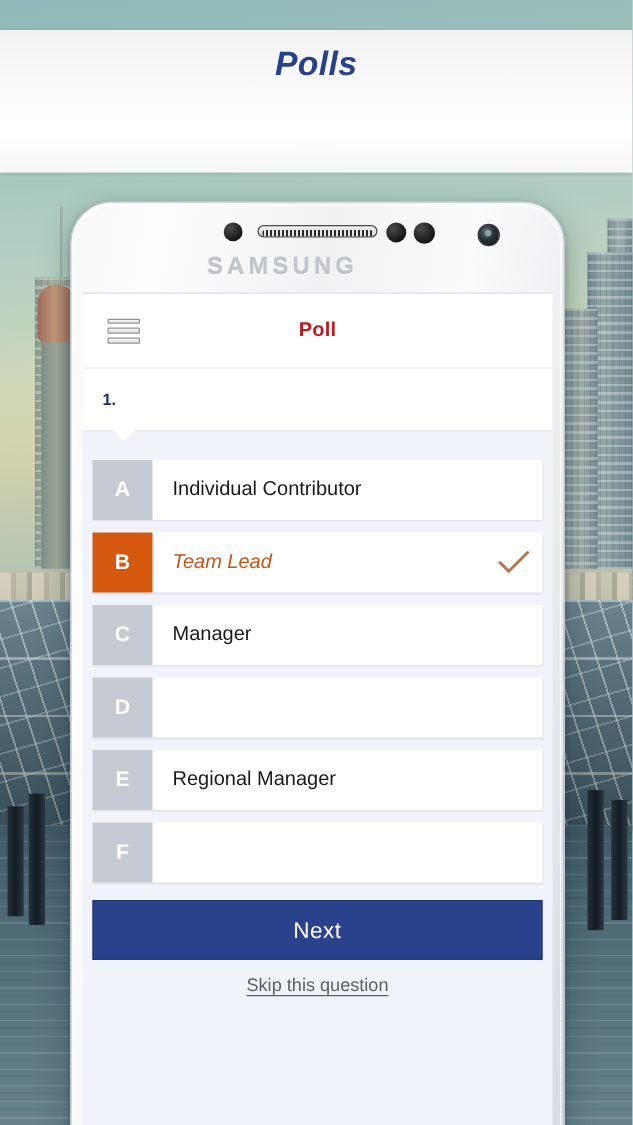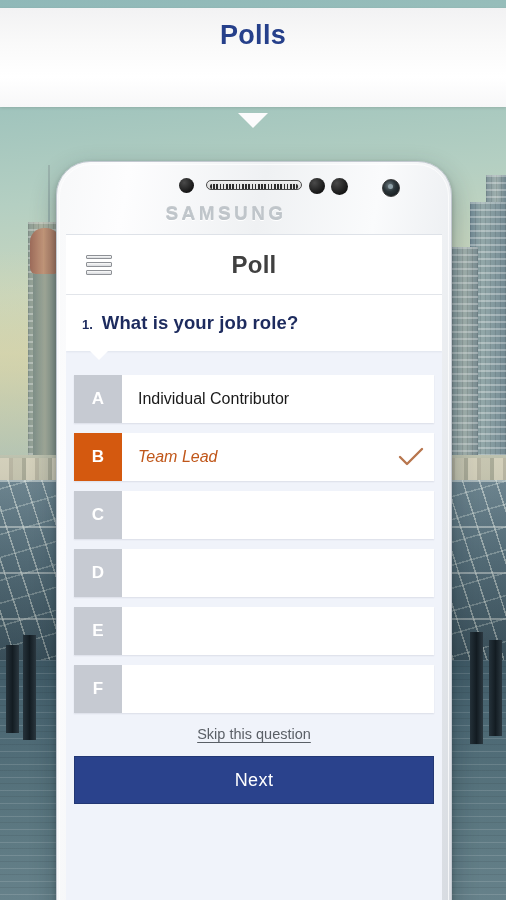--- a/index.html
+++ b/index.html
@@ -80,24 +80,25 @@
     background:repeating-linear-gradient(180deg,rgba(255,255,255,.13) 0 1px,rgba(0,0,0,0) 1px 6px,rgba(0,0,0,.07) 6px 7px,rgba(0,0,0,0) 7px 13px);
   }
   .piling { position:absolute; width:13px; background:linear-gradient(90deg,#25323A,#131C22,#2B3840); }
   .p1 { left:23px; top:635px; height:105px; }
   .p2 { left:6px;  top:645px; height:88px;  }
   .p3 { left:470px;top:632px; height:112px; }
   .p4 { left:489px;top:640px; height:96px;  }
 
   
   #banner {
-    position:absolute; left:0; top:8px; width:506px; height:99px;
+    position:absolute; left:0; top:24px; width:506px; height:114px;
     background:linear-gradient(180deg,#F2F2F3 0%,#FAFAFA 38%,#FFFFFF 70%,#F7F7F8 100%);
     z-index:6;
     box-shadow:0 1px 3px rgba(0,0,0,.12);
+    font-style:italic;
   }
   #banner-title {
     text-align:center; color:#26408B; font-size:27px; font-weight:bold;
     letter-spacing:.3px; padding-top:14px; line-height:1;
   }
   #banner-sub {
     text-align:center; color:#3A3A3A; font-size:17.5px; padding-top:14px;
     letter-spacing:.1px;
   }
   #banner-notch {
@@ -164,22 +165,22 @@
     position:absolute; left:20px; top:50%; transform:translateY(-50%);
     width:26px; height:22px; display:flex; flex-direction:column; justify-content:space-between;
     padding:1px 0;
   }
   #menu-btn span {
     display:block; height:4.5px; border-radius:1px;
     background:linear-gradient(180deg,#FAFAFA,#D9DBDE);
     border:1px solid #8E9196;
   }
   #app-title {
-    width:100%; text-align:center; font-size:24px; font-weight:bold;
-    color:#404040; letter-spacing:.2px;
+    width:100%; text-align:center; font-size:16px; font-weight:bold;
+    color:#b91c1c; letter-spacing:.2px;
   }
 
   #question-card {
     background:#FFFFFF; position:relative;
     padding:17px 18px 17px 16px;
     box-shadow:0 1px 2px rgba(30,40,70,.07);
   }
   #question-card:after {
     content:""; position:absolute; left:24px; bottom:-9px;
     width:0; height:0; border-left:9px solid transparent; border-right:9px solid transparent;
@@ -282,54 +283,55 @@
         <span></span>
         <span></span>
         <span></span>
       </div>
       <div id="app-title">Poll</div>
     </div>
 
     <div id="question-card">
       <div id="question-row">
         <span id="q-num">1.</span>
-        <span id="q-text">What is your job role?</span>
       </div>
     </div>
 
     <div id="options">
         <div class="opt">
           <div class="opt-letter">A</div>
           <div class="opt-label">Individual Contributor</div>
           <div class="opt-check"></div>
         </div>
         <div class="opt selected">
           <div class="opt-letter">B</div>
           <div class="opt-label">Team Lead</div>
           <div class="opt-check">
             <svg width="26" height="22" viewBox="0 0 26 22">
               <path d="M2 11 L9 18 L24 3" fill="none" stroke="#B8764E" stroke-width="2.4" stroke-linecap="round" stroke-linejoin="round"></path>
             </svg>
           </div>
         </div>
         <div class="opt">
           <div class="opt-letter">C</div>
+          <div class="opt-label">Manager</div>
           <div class="opt-check"></div>
         </div>
         <div class="opt">
           <div class="opt-letter">D</div>
           <div class="opt-check"></div>
         </div>
         <div class="opt">
           <div class="opt-letter">E</div>
+          <div class="opt-label">Regional Manager</div>
           <div class="opt-check"></div>
         </div>
         <div class="opt">
           <div class="opt-letter">F</div>
           <div class="opt-check"></div>
         </div>
       </div>
 
+    <div id="next-btn">Next</div>
     <div id="skip-link">Skip this question</div>
-    <div id="next-btn">Next</div>
 
   </div>
 </div>
 
 </body></html>

